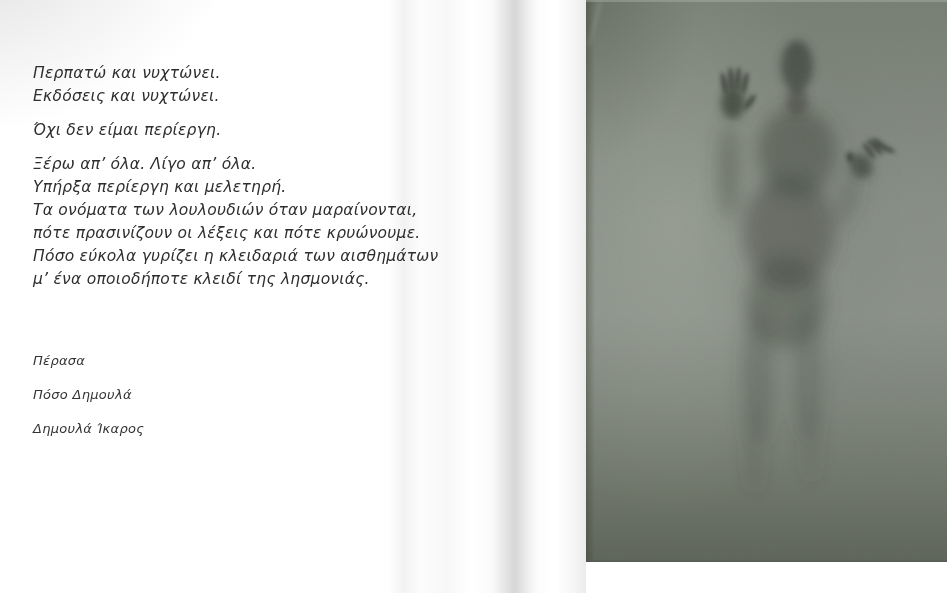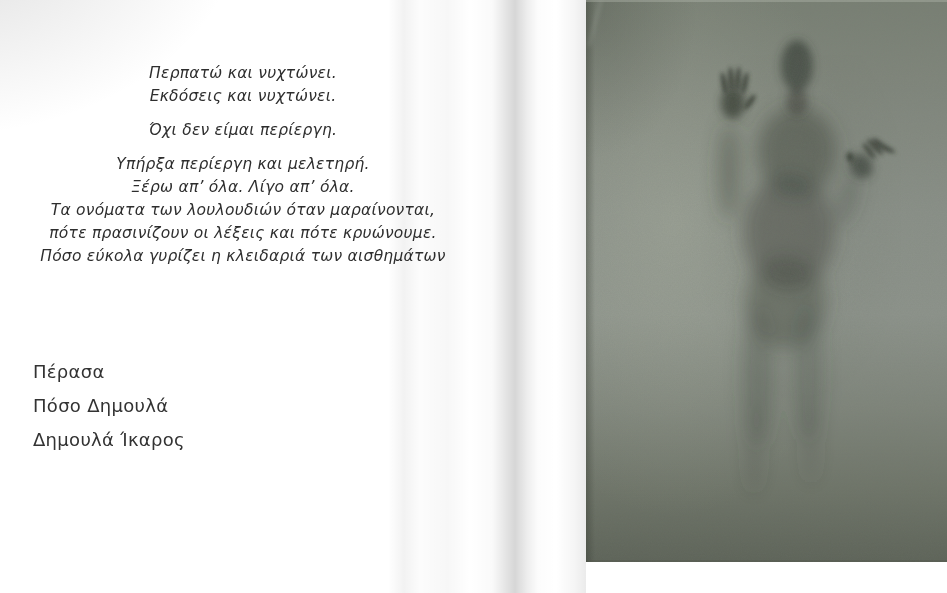--- a/index.html
+++ b/index.html
@@ -41,25 +41,26 @@
   .poem {
     position: absolute; left: 33px; top: 62px;
     width: 420px;
     color: #2e2e2e;
     font-style: italic;
     font-size: 15.5px;
     line-height: 23px;
     letter-spacing: 0.25px;
   }
   .stanza { margin: 0 0 11px 0; }
-  .poem-line { white-space: nowrap; text-align: center; }
+  .poem-line { white-space: nowrap; }
   .colophon {
-    position: absolute; left: 33px; top: 363px;
+    position: absolute; left: 33px; top: 352px;
     color: #333333;
-    font-size: 18px;
+    font-style: italic;
+    font-size: 13px;
     letter-spacing: 0.3px;
   }
   .colophon-line { line-height: 18px; margin-bottom: 16px; white-space: nowrap; }
 
   
   .right-page {
     position: absolute; left: 586px; top: 0;
     width: 361px; height: 593px;
     background: #ffffff;
   }
@@ -78,25 +79,26 @@
   <div class="left-page">
     <div class="poem">
       <div class="stanza">
         <div class="poem-line">Περπατώ και νυχτώνει.</div>
         <div class="poem-line">Εκδόσεις και νυχτώνει.</div>
       </div>
       <div class="stanza">
         <div class="poem-line">Όχι δεν είμαι περίεργη.</div>
       </div>
       <div class="stanza">
+        <div class="poem-line">Ξέρω απ’ όλα. Λίγο απ’ όλα.</div>
         <div class="poem-line">Υπήρξα περίεργη και μελετηρή.</div>
-        <div class="poem-line">Ξέρω απ’ όλα. Λίγο απ’ όλα.</div>
         <div class="poem-line">Τα ονόματα των λουλουδιών όταν μαραίνονται,</div>
         <div class="poem-line">πότε πρασινίζουν οι λέξεις και πότε κρυώνουμε.</div>
         <div class="poem-line">Πόσο εύκολα γυρίζει η κλειδαριά των αισθημάτων</div>
+        <div class="poem-line">μ’ ένα οποιοδήποτε κλειδί της λησμονιάς.</div>
       </div>
     </div>
 
     <div class="colophon">
       <div class="colophon-line">Πέρασα</div>
       <div class="colophon-line">Πόσο Δημουλά</div>
       <div class="colophon-line">Δημουλά Ίκαρος</div>
     </div>
 
     <div class="gutter-shadow"></div>

